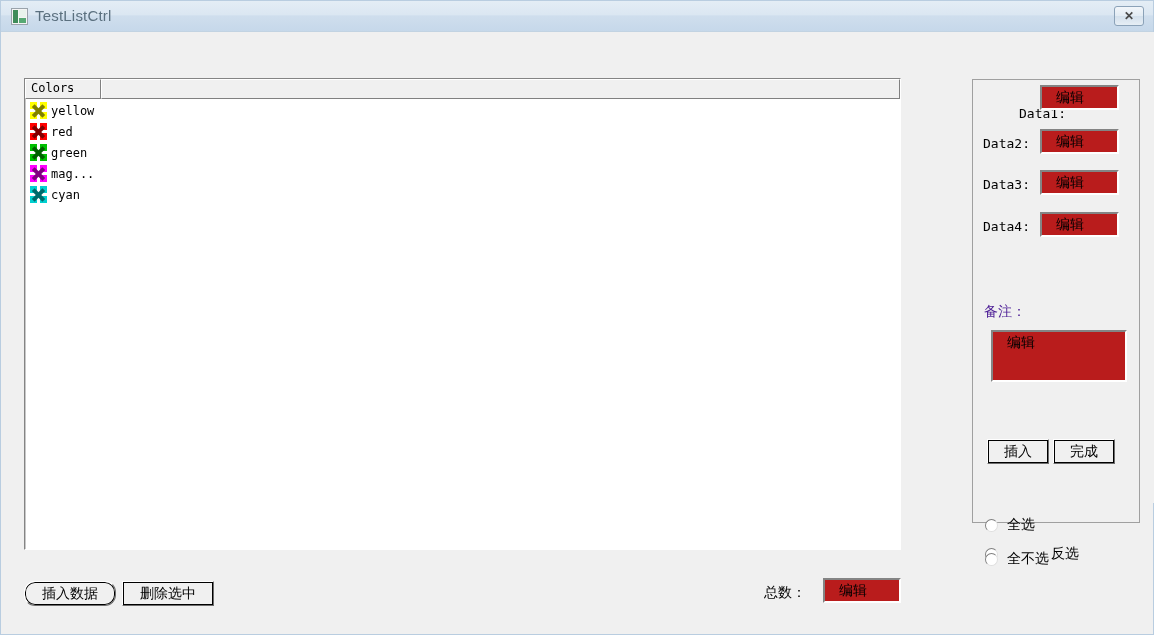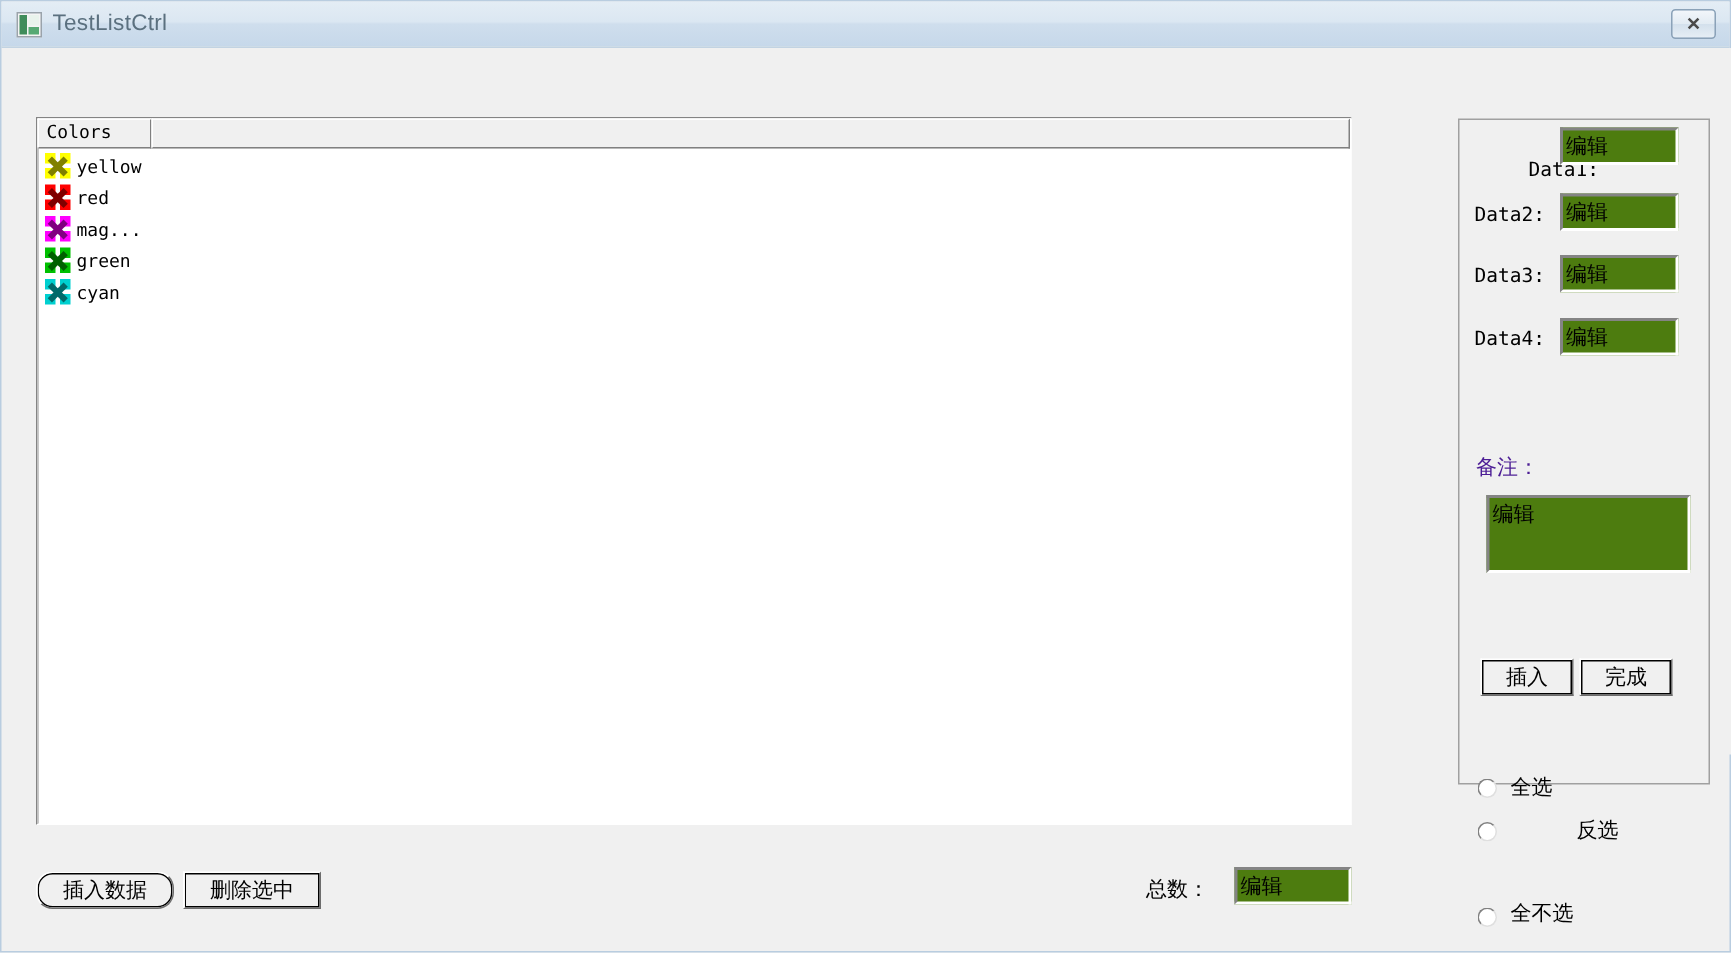--- a/index.html
+++ b/index.html
@@ -212,30 +212,30 @@
 
   
   #total-label {
     position: absolute;
     left: 762px; top: 552px;
     font-family: "Liberation Sans", sans-serif;
     font-size: 14px;
     color: #000000;
   }
   .editbox {
-    background: #4d7c0f;
+    background: #b91c1c;
     border-top: 2px solid #848484;
     border-left: 2px solid #848484;
     border-right: 2px solid #ffffff;
     border-bottom: 2px solid #ffffff;
     box-sizing: border-box;
     font-family: "Liberation Sans", sans-serif;
     font-size: 14px;
     color: #000000;
-    padding: 1px 2px;
+    padding: 1px 14px;
     overflow: hidden;
     white-space: nowrap;
   }
   #total-value {
     position: absolute;
     left: 821px; top: 546px;
     width: 78px; height: 25px;
     line-height: 19px;
   }
 
@@ -313,21 +313,21 @@
     margin-right: 9px;
   }
   .radio-label {
     font-family: "Liberation Sans", sans-serif;
     font-size: 14px;
     color: #000000;
     white-space: nowrap;
   }
   #radio-0 { top: 484px; }
   #radio-1 { top: 513px; gap: 44px; }
-  #radio-2 { top: 568px; align-items: flex-end; }
+  #radio-2 { top: 518px; }
 </style>
 </head>
 <body>
 
 <div id="window">
 
   <div id="titlebar">
     <div id="app-icon">
       <div class="ic-a"></div>
         <div class="ic-b"></div>
@@ -364,39 +364,39 @@
               <span class="sq tr" style="background: rgb(255, 0, 0);"></span>
               <span class="sq bl" style="background: rgb(255, 0, 0);"></span>
               <span class="sq br" style="background: rgb(255, 0, 0);"></span>
               <span class="cross1" style="background: rgb(128, 0, 0);"></span>
               <span class="cross2" style="background: rgb(128, 0, 0);"></span>
             </span>
             <span class="row-label">red</span>
           </div>
           <div class="list-row">
             <span class="row-icon">
+              <span class="sq tl" style="background: rgb(0, 192, 0);"></span>
+              <span class="sq tr" style="background: rgb(0, 192, 0);"></span>
+              <span class="sq bl" style="background: rgb(0, 192, 0);"></span>
+              <span class="sq br" style="background: rgb(0, 192, 0);"></span>
+              <span class="cross1" style="background: rgb(0, 96, 0);"></span>
+              <span class="cross2" style="background: rgb(0, 96, 0);"></span>
+            </span>
+            <span class="row-label">green</span>
+          </div>
+          <div class="list-row">
+            <span class="row-icon">
               <span class="sq tl" style="background: rgb(255, 0, 255);"></span>
               <span class="sq tr" style="background: rgb(255, 0, 255);"></span>
               <span class="sq bl" style="background: rgb(255, 0, 255);"></span>
               <span class="sq br" style="background: rgb(255, 0, 255);"></span>
               <span class="cross1" style="background: rgb(128, 0, 128);"></span>
               <span class="cross2" style="background: rgb(128, 0, 128);"></span>
             </span>
             <span class="row-label">mag...</span>
-          </div>
-          <div class="list-row">
-            <span class="row-icon">
-              <span class="sq tl" style="background: rgb(0, 192, 0);"></span>
-              <span class="sq tr" style="background: rgb(0, 192, 0);"></span>
-              <span class="sq bl" style="background: rgb(0, 192, 0);"></span>
-              <span class="sq br" style="background: rgb(0, 192, 0);"></span>
-              <span class="cross1" style="background: rgb(0, 96, 0);"></span>
-              <span class="cross2" style="background: rgb(0, 96, 0);"></span>
-            </span>
-            <span class="row-label">green</span>
           </div>
           <div class="list-row">
             <span class="row-icon">
               <span class="sq tl" style="background: rgb(0, 208, 208);"></span>
               <span class="sq tr" style="background: rgb(0, 208, 208);"></span>
               <span class="sq bl" style="background: rgb(0, 208, 208);"></span>
               <span class="sq br" style="background: rgb(0, 208, 208);"></span>
               <span class="cross1" style="background: rgb(0, 106, 106);"></span>
               <span class="cross2" style="background: rgb(0, 106, 106);"></span>
             </span>

